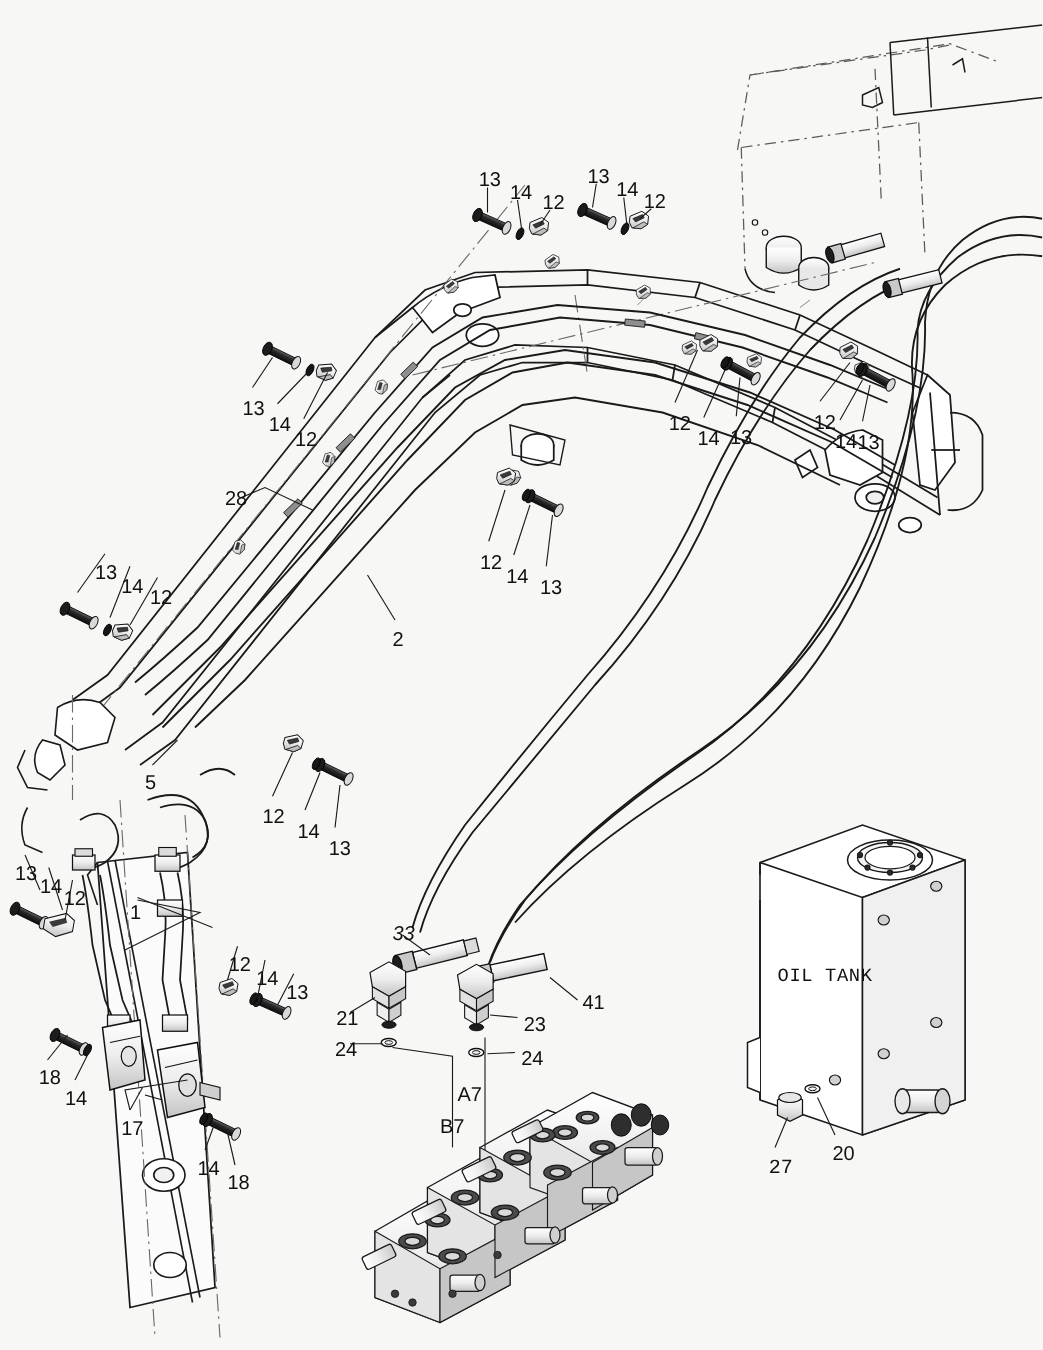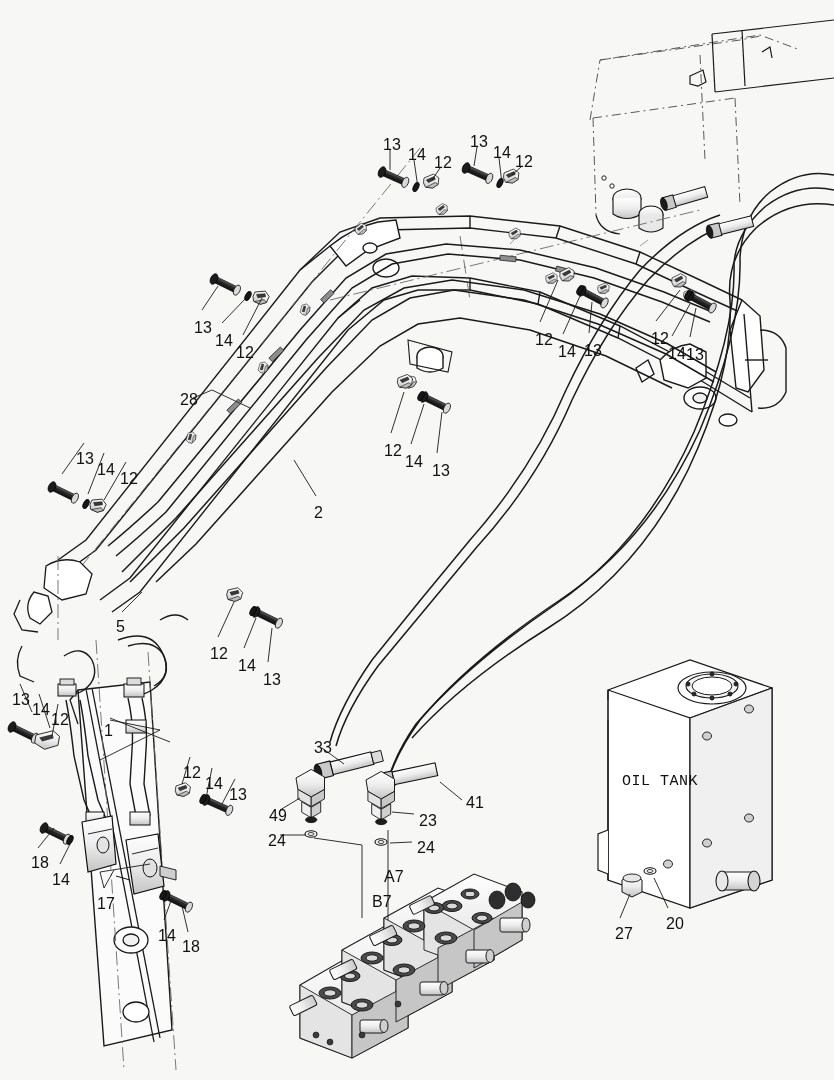--- a/index.html
+++ b/index.html
@@ -637,27 +637,27 @@
       <div class="cal" style="left: 51px; top: 712px;">12</div>
       <div class="cal" style="left: 104px; top: 723px;">1</div>
       <div class="cal" style="left: 183px; top: 765px;">12</div>
       <div class="cal" style="left: 205px; top: 776px;">14</div>
       <div class="cal" style="left: 229px; top: 787px;">13</div>
       <div class="cal" style="left: 31px; top: 855px;">18</div>
       <div class="cal" style="left: 52px; top: 872px;">14</div>
       <div class="cal" style="left: 97px; top: 896px;">17</div>
       <div class="cal" style="left: 158px; top: 928px;">14</div>
       <div class="cal" style="left: 182px; top: 939px;">18</div>
-      <div class="cal" style="left: 314px; top: 740px;">33</div>
+      <div class="cal" style="left: 314px; top: 740px; font-style: italic;">33</div>
       <div class="cal" style="left: 466px; top: 795px;">41</div>
       <div class="cal" style="left: 419px; top: 813px; text-align: right;">23</div>
-      <div class="cal" style="left: 269px; top: 808px;">49</div>
+      <div class="cal" style="left: 269px; top: 808px;">21</div>
       <div class="cal" style="left: 268px; top: 833px;">24</div>
       <div class="cal" style="left: 417px; top: 840px;">24</div>
-      <div class="cal" style="left: 384px; top: 869px;">A7</div>
-      <div class="cal" style="left: 352px; top: 894px; margin-left: 20px;">B7</div>
-      <div class="cal" style="left: 615px; top: 926px;">27</div>
+      <div class="cal" style="left: 366px; top: 869px;">A7</div>
+      <div class="cal" style="left: 352px; top: 894px;">B7</div>
+      <div class="cal" style="left: 615px; top: 926px; font-family: Liberation Mono, monospace;">27</div>
       <div class="cal" style="left: 666px; top: 916px;">20</div>
     </div>
 
   <div class="tanklabel" style="left:622px;top:773px;">OIL TANK</div>
 
 </div>
 
 </body></html>

